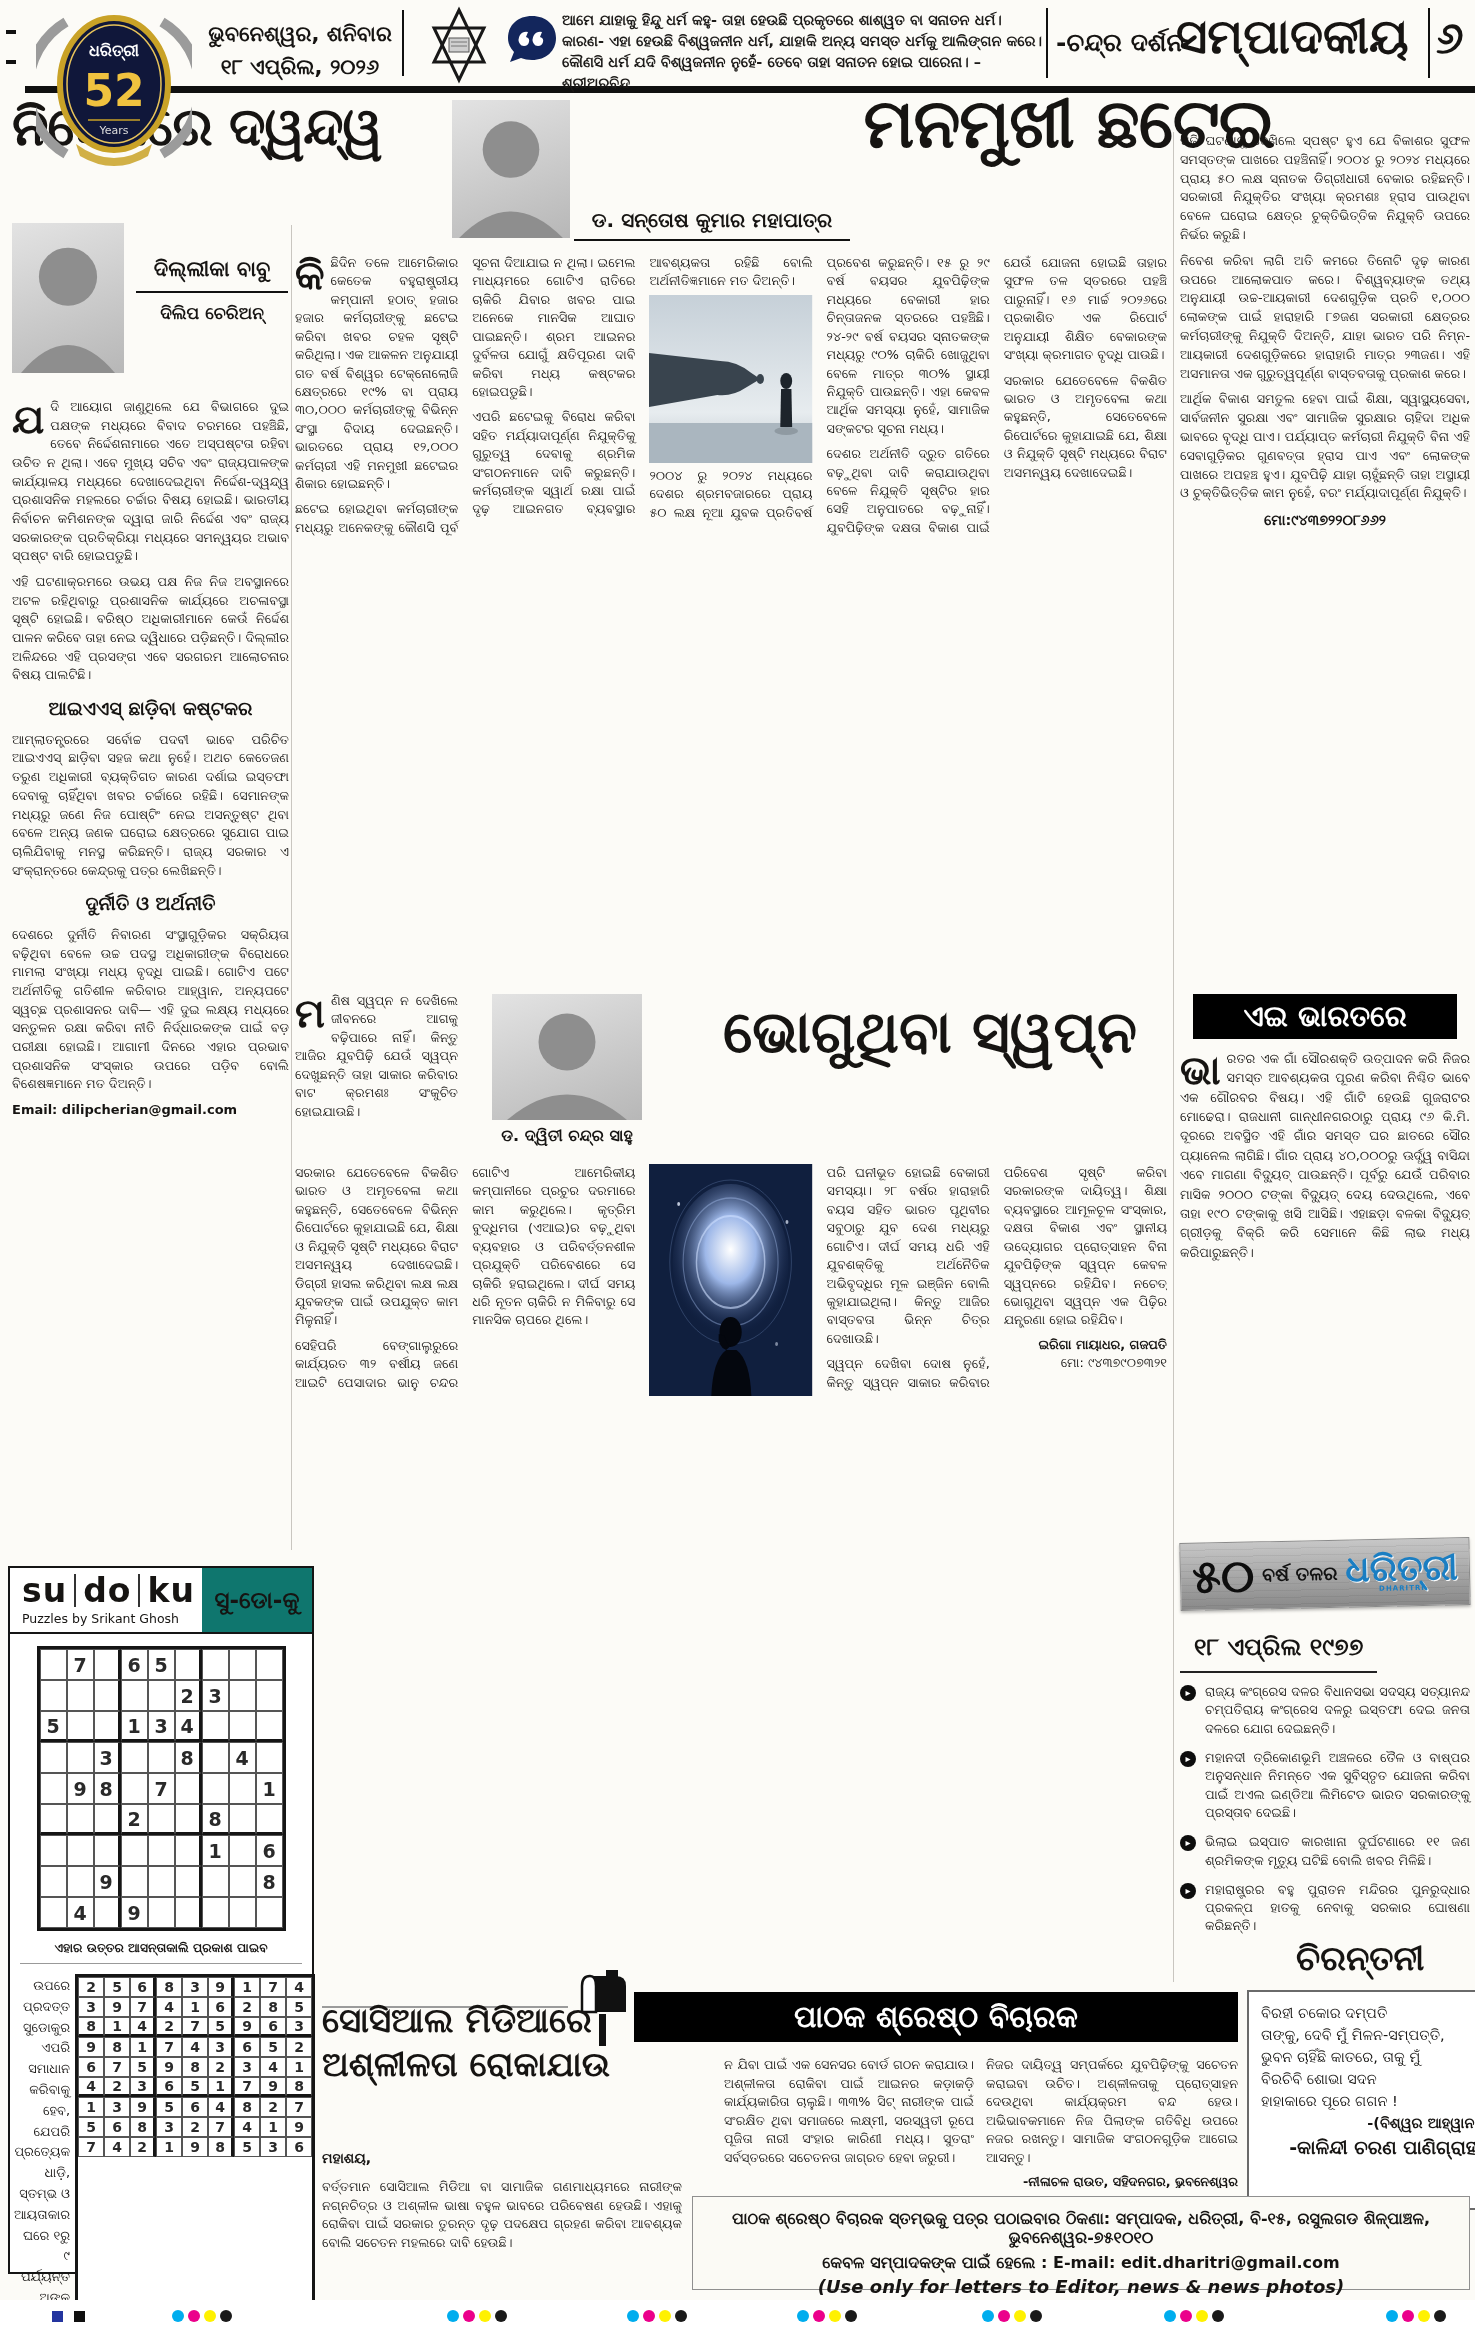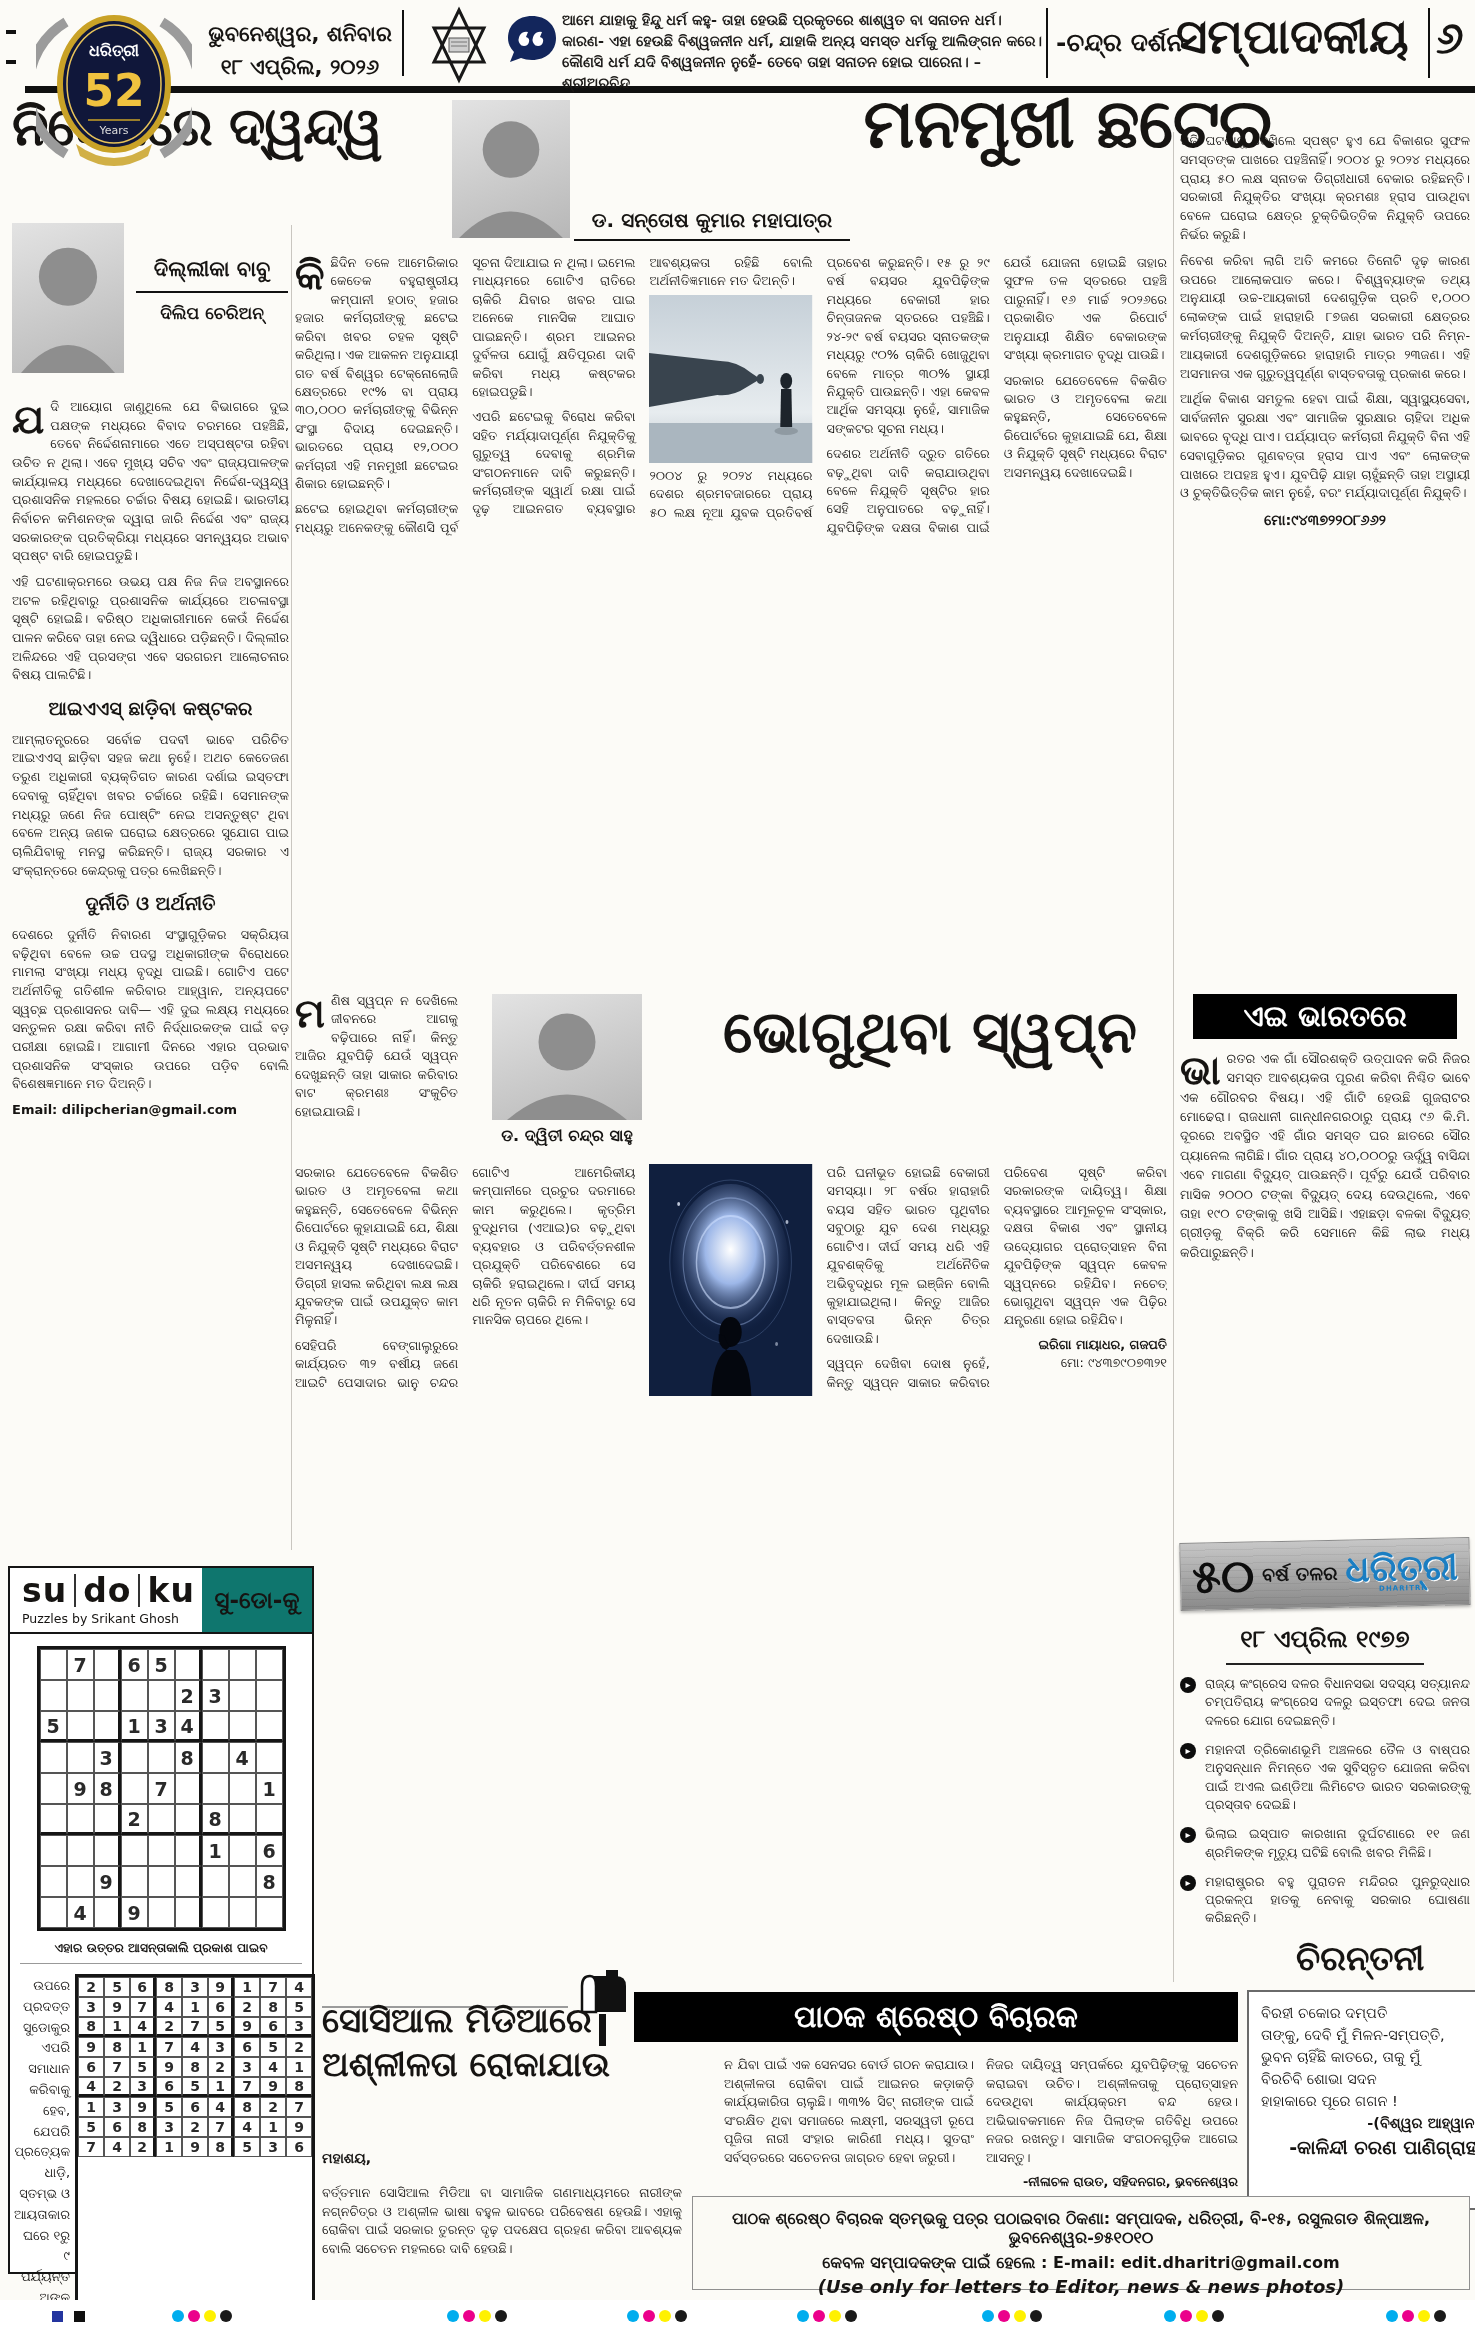--- a/index.html
+++ b/index.html
@@ -68,21 +68,21 @@
   
   .fifty{position:absolute;left:1180px;top:1540px;width:290px;}
   .fifty-banner{height:66px;background:
       repeating-linear-gradient(#dcdcdc 0 6px,#cfcfcf 6px 7px),linear-gradient(#e6e6e6,#9f9f9f);
       background-blend-mode:multiply;transform:rotate(-1.2deg);display:flex;align-items:center;
       justify-content:center;gap:8px;border:1px solid #8a8a8a;box-shadow:0 2px 3px rgba(0,0,0,.25);}
   .fifty-num{font-size:46px;font-weight:800;color:#0d0d0d;line-height:1;}
   .fifty-mid{font-size:19px;font-weight:800;color:#111;line-height:1.05;}
   .fifty-brand{font-size:36px;font-weight:800;color:#1b7ec2;line-height:.9;text-shadow:1px 1px 0 #fff;}
   .fifty-sub{font-size:7px;font-weight:800;color:#1b7ec2;text-align:center;letter-spacing:1px;}
-  .fifty-date{text-align:center;margin:17px 0 10px;}
+  .fifty-date{margin:25px 0 10px;}
   .fifty-date span{display:inline-block;font-size:24px;font-weight:800;border-bottom:2px solid #222;
                    padding:0 14px 10px;}
   .bullet{display:flex;gap:9px;margin-bottom:11px;font-size:12.9px;line-height:1.42;text-align:justify;}
   .bullet-ico{width:16px;height:16px;border-radius:50%;background:#0d0d0d;color:#fff;font-size:10px;
               display:flex;align-items:center;justify-content:center;flex:none;margin-top:2px;}
   
   .chira-title{position:absolute;left:1296px;top:1938px;font-size:34px;font-weight:800;}
   .chira-box{position:absolute;left:1247px;top:1990px;width:220px;height:196px;border:2px solid #6a6a6a;
              background:#fff;padding:10px 12px;}
   .poem-line{font-size:14.5px;line-height:1.52;}
@@ -113,21 +113,21 @@
             border-bottom:1px solid #999;padding-bottom:8px;}
   .sud-bottom{display:flex;gap:5px;padding:2px 2px 0 4px;}
   .sud-instr{width:60px;font-size:13px;text-align:right;line-height:1.6;padding-top:2px;}
   .sud-answer-label{text-align:center;font-weight:800;font-size:15px;margin-top:8px;}
   
   .letters-rule{position:absolute;left:322px;top:2006px;width:246px;height:2px;background:#9b9b9b;}
   .mailbox{position:absolute;left:576px;top:1970px;}
   .letters-banner{position:absolute;left:634px;top:1992px;width:604px;background:#000;color:#fff;
                   text-align:center;font-size:30px;font-weight:800;padding:7px 0;}
   .letters-hl{position:absolute;left:322px;top:1998px;width:392px;font-size:34px;font-weight:800;line-height:1.3;}
-  .salutation{font-weight:800;font-size:14px;margin-bottom:16px;}
+  .salutation{font-weight:800;font-size:14px;margin-bottom:10px;}
   .letters-col{position:absolute;font-size:12.8px;line-height:1.45;overflow:hidden;}
   
   .contact{position:absolute;left:692px;top:2196px;width:778px;height:94px;border:1.5px solid #8f8f8f;
            background:#fbfaf5;text-align:center;padding-top:12px;box-sizing:border-box;}
   .contact-l1{font-size:16px;font-weight:800;}
   .contact-l2{font-size:16px;font-weight:800;margin-top:6px;}
   .contact-l3{font-size:18px;font-style:italic;font-weight:700;margin-top:4px;}
   
   .reg-strip{position:absolute;left:0;top:2300px;width:1475px;height:39px;background:#fff;}
   .reg-dot{position:absolute;top:10px;width:12px;height:12px;border-radius:50%;}

